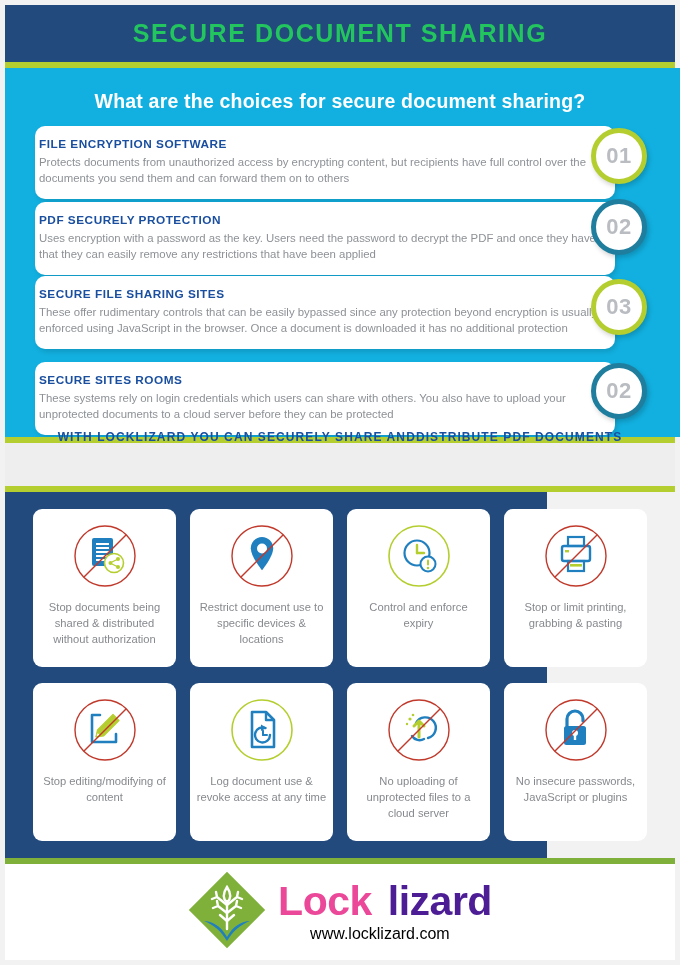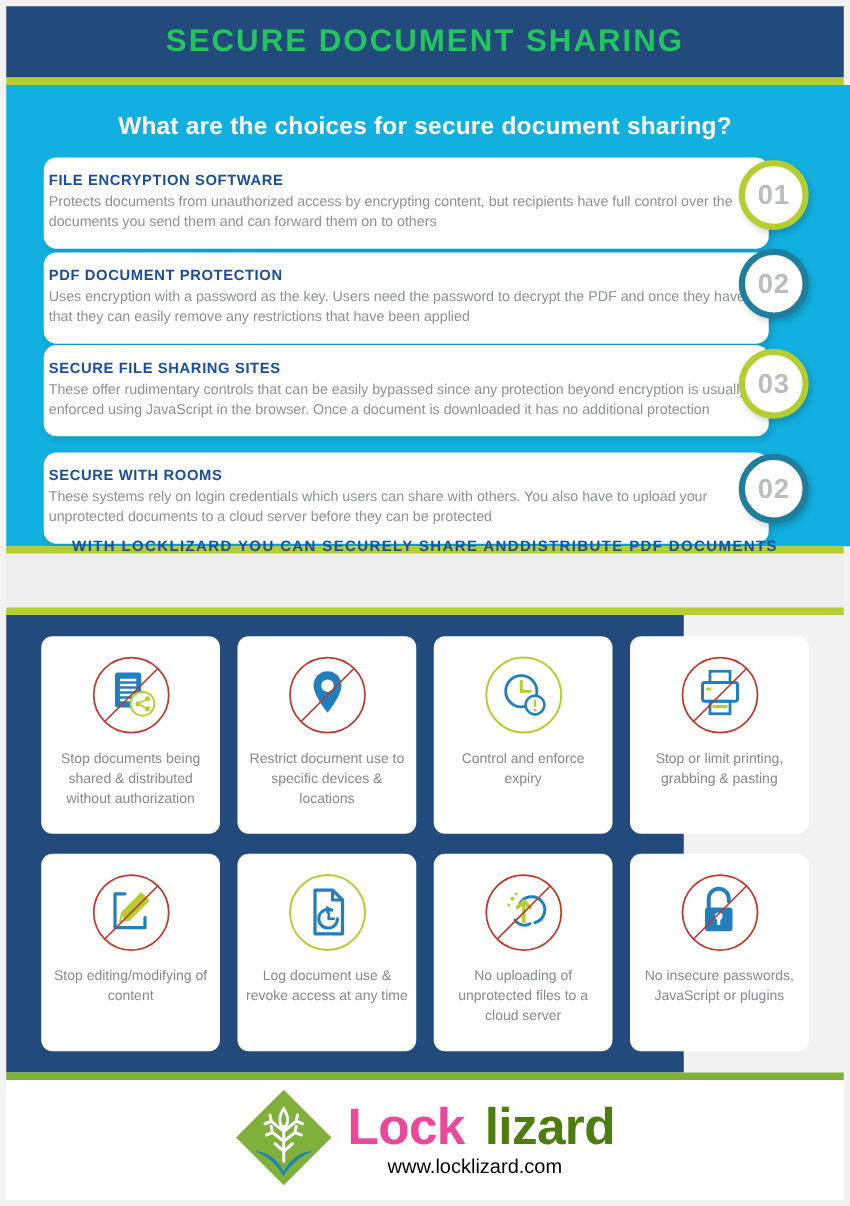--- a/index.html
+++ b/index.html
@@ -161,21 +161,21 @@
   .footer {
     position: absolute; left: 5px; top: 864px;
     width: 670px; height: 96px;
     background: #ffffff;
     display: flex; align-items: center; justify-content: center;
   }
   .logo { display: flex; align-items: center; gap: 12px; }
   .logo-text { display: flex; flex-direction: column; align-items: flex-start; }
   .wordmark { font-size: 41px; font-weight: bold; line-height: 1; letter-spacing: -0.5px; }
   .wm-lock { color: #ec4899; }
-  .wm-liz  { color: #4d7c0f; margin-left: 16px; }
+  .wm-liz  { color: #4c1d95; margin-left: 16px; }
   .logo-url { color: #000000; font-size: 16px; margin-top: 3px; margin-left: 32px; }
 </style>
 </head>
 <body>
 
 <div class="page">
 
   <div class="header">
     <div class="header-title">SECURE DOCUMENT SHARING</div>
   </div>
@@ -186,37 +186,37 @@
 
     <div class="choice" style="top:58px;">
       <div class="choice-title">FILE ENCRYPTION SOFTWARE</div>
       <div class="choice-body">Protects documents from unauthorized access by encrypting content, but recipients have full control over the documents you send them and can forward them on to others</div>
     </div>
     <div class="badge green" style="top:60px;">
       <span>01</span>
     </div>
 
     <div class="choice" style="top:134px;">
-      <div class="choice-title">PDF DOCUMENT PROTECTION</div>
+      <div class="choice-title">PDF SECURELY PROTECTION</div>
       <div class="choice-body">Uses encryption with a password as the key. Users need the password to decrypt the PDF and once they have that they can easily remove any restrictions that have been applied</div>
     </div>
     <div class="badge teal" style="top:131px;">
       <span>02</span>
     </div>
 
     <div class="choice" style="top:208px;">
       <div class="choice-title">SECURE FILE SHARING SITES</div>
       <div class="choice-body">These offer rudimentary controls that can be easily bypassed since any protection beyond encryption is usually enforced using JavaScript in the browser. Once a document is downloaded it has no additional protection</div>
     </div>
     <div class="badge green" style="top:211px;">
       <span>03</span>
     </div>
 
     <div class="choice" style="top:294px;">
-      <div class="choice-title">SECURE WITH ROOMS</div>
+      <div class="choice-title">SECURE SITES ROOMS</div>
       <div class="choice-body">These systems rely on login credentials which users can share with others. You also have to upload your unprotected documents to a cloud server before they can be protected</div>
     </div>
     <div class="badge teal" style="top:295px;">
       <span>02</span>
     </div>
   </div>
 
   <div class="band-rule-top"></div>
   <div class="band">
     <div class="band-line">WITH LOCKLIZARD YOU CAN SECURELY SHARE ANDDISTRIBUTE PDF DOCUMENTS</div>

